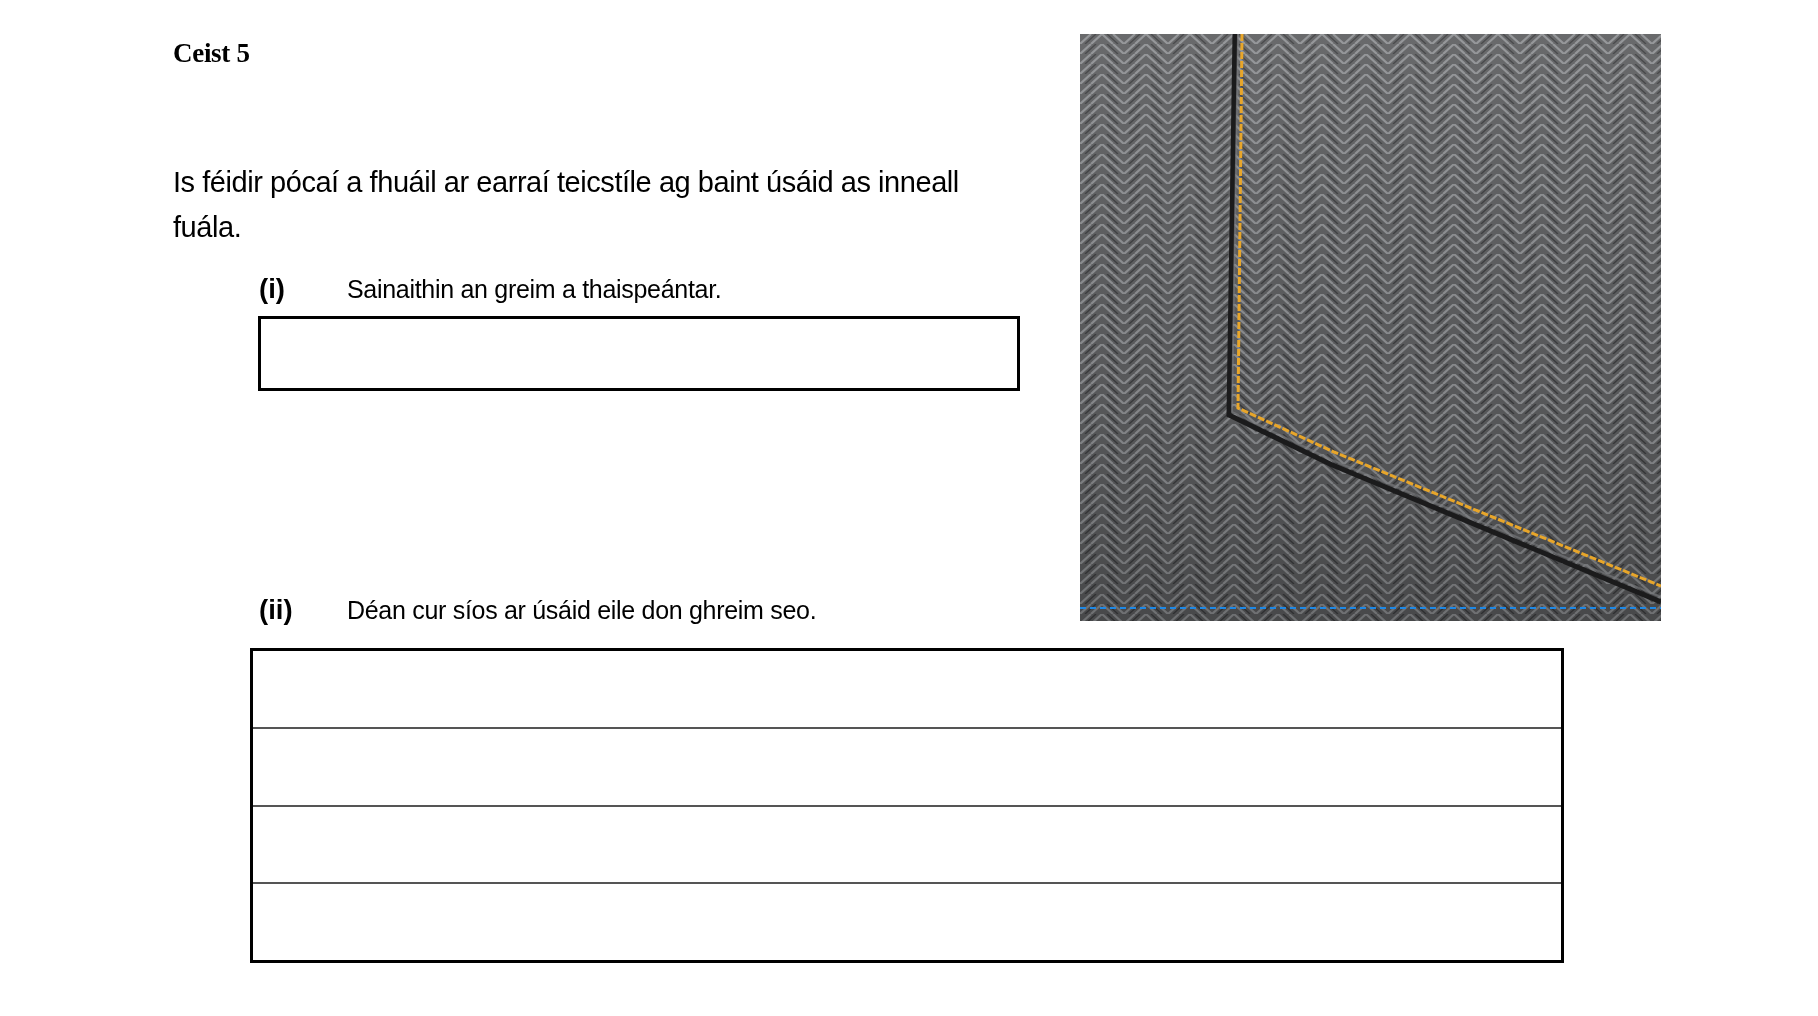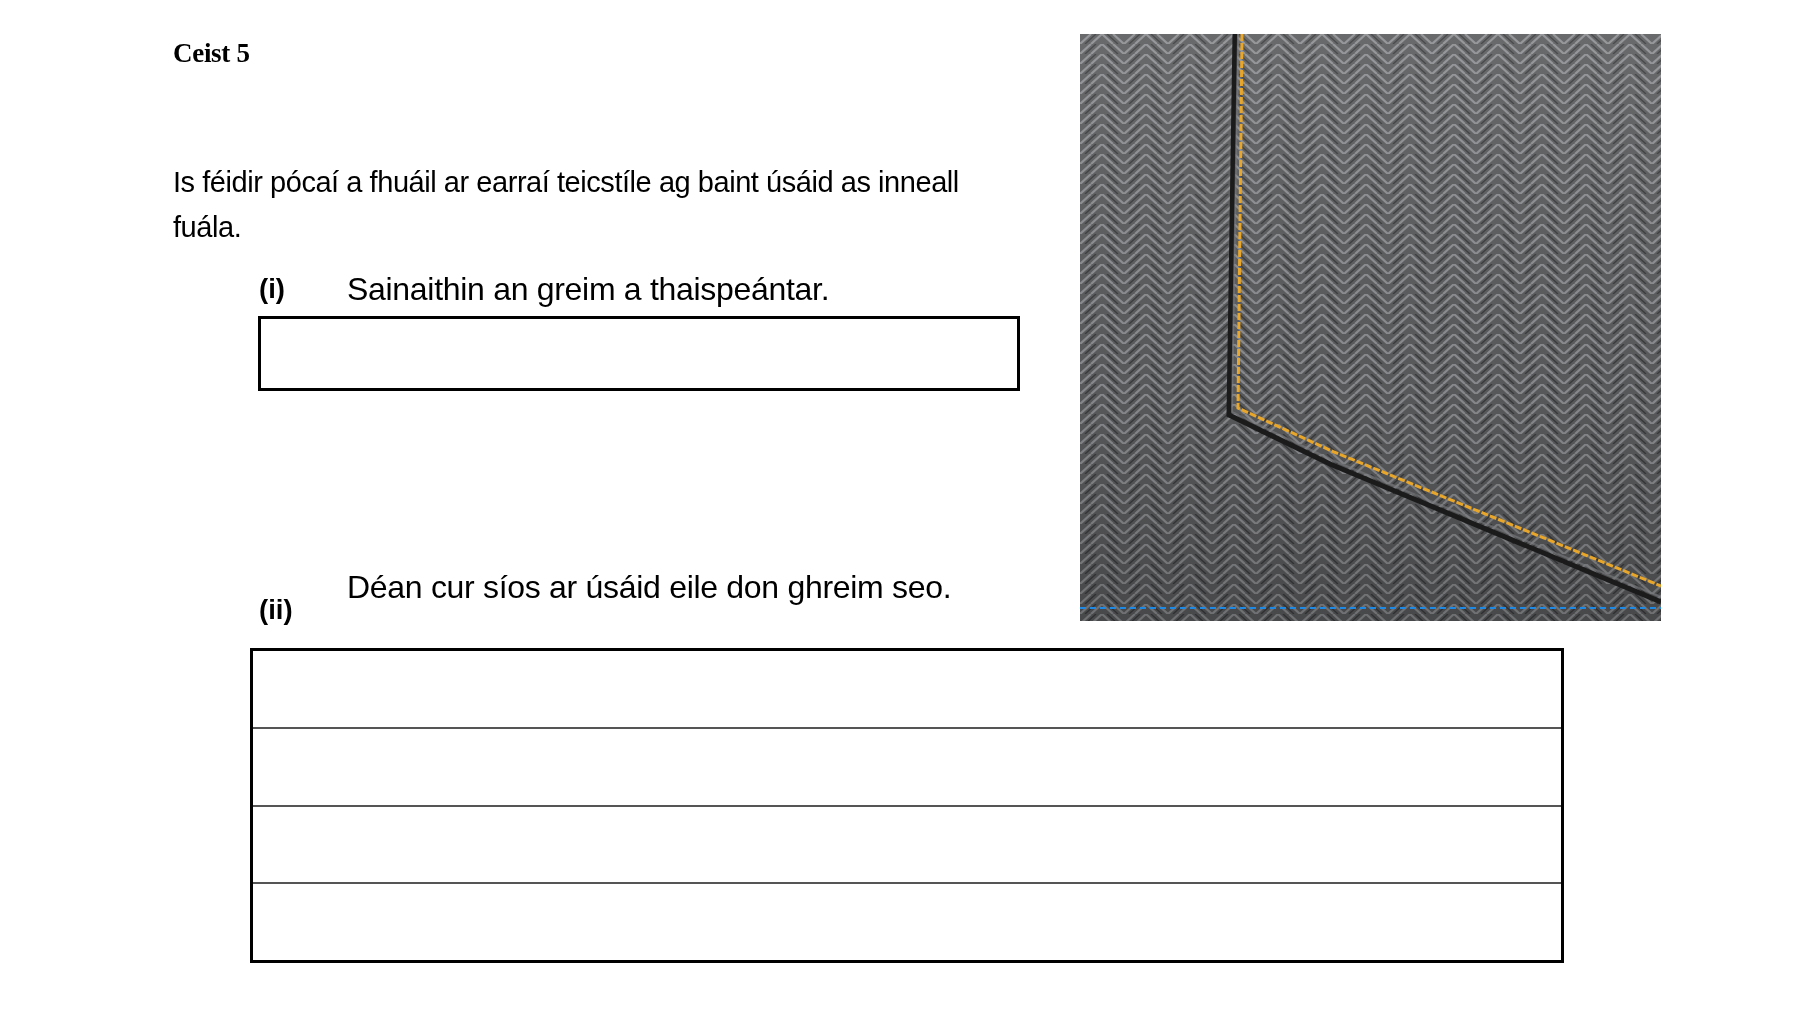--- a/index.html
+++ b/index.html
@@ -11,21 +11,21 @@
     .abs { position: absolute; }
     .heading {
       left: 173px; top: 36px; font-size: 27px; font-weight: bold; line-height: 34px;
       letter-spacing: -0.3px; white-space: nowrap; font-family: Liberation Serif, serif;
     }
     .stem {
       left: 173px; top: 160px; width: 840px; font-size: 29px; line-height: 45px;
       letter-spacing: -0.45px;
     }
     .q-label { font-size: 27.5px; font-weight: bold; line-height: 34px; white-space: nowrap; }
-    .q-text { font-size: 32px; line-height: 34px; letter-spacing: -0.3px; white-space: nowrap; }
+    .q-text { font-size: 25px; line-height: 34px; letter-spacing: -0.3px; white-space: nowrap; }
     .answer-box-1 {
       left: 258px; top: 316px; width: 762px; height: 75px;
       border: 3px solid #000; box-sizing: border-box; background: #fff;
     }
     .answer-table {
       left: 250px; top: 648px; width: 1314px; height: 315px;
       border: 3px solid #000; box-sizing: border-box; background: #fff;
       display: flex; flex-direction: column;
     }
     .answer-line {
@@ -43,21 +43,21 @@
 
 <div class="abs heading">Ceist 5</div>
 
 <div class="abs stem">Is féidir pócaí a fhuáil ar earraí teicstíle ag baint úsáid as inneall fuála.</div>
 
 <div class="abs q-label" style="left:259px; top:272px;">(i)</div>
 <div class="abs q-text" style="left:347px; top:272px;">Sainaithin an greim a thaispeántar.</div>
 <div class="abs answer-box-1"></div>
 
 <div class="abs q-label" style="left:259px; top:593px;">(ii)</div>
-<div class="abs q-text" style="left:347px; top:570px;">Déan cur síos ar úsáid eile don ghreim seo.</div>
+<div class="abs q-text" style="left:347px; top:593px;">Déan cur síos ar úsáid eile don ghreim seo.</div>
 <div class="abs answer-table">
   <div class="answer-line"></div>
   <div class="answer-line"></div>
   <div class="answer-line"></div>
   <div class="answer-line"></div>
 </div>
 
 <div class="abs photo">
   <svg width="581" height="587" viewBox="0 0 581 587" xmlns="http://www.w3.org/2000/svg">
     <defs>

